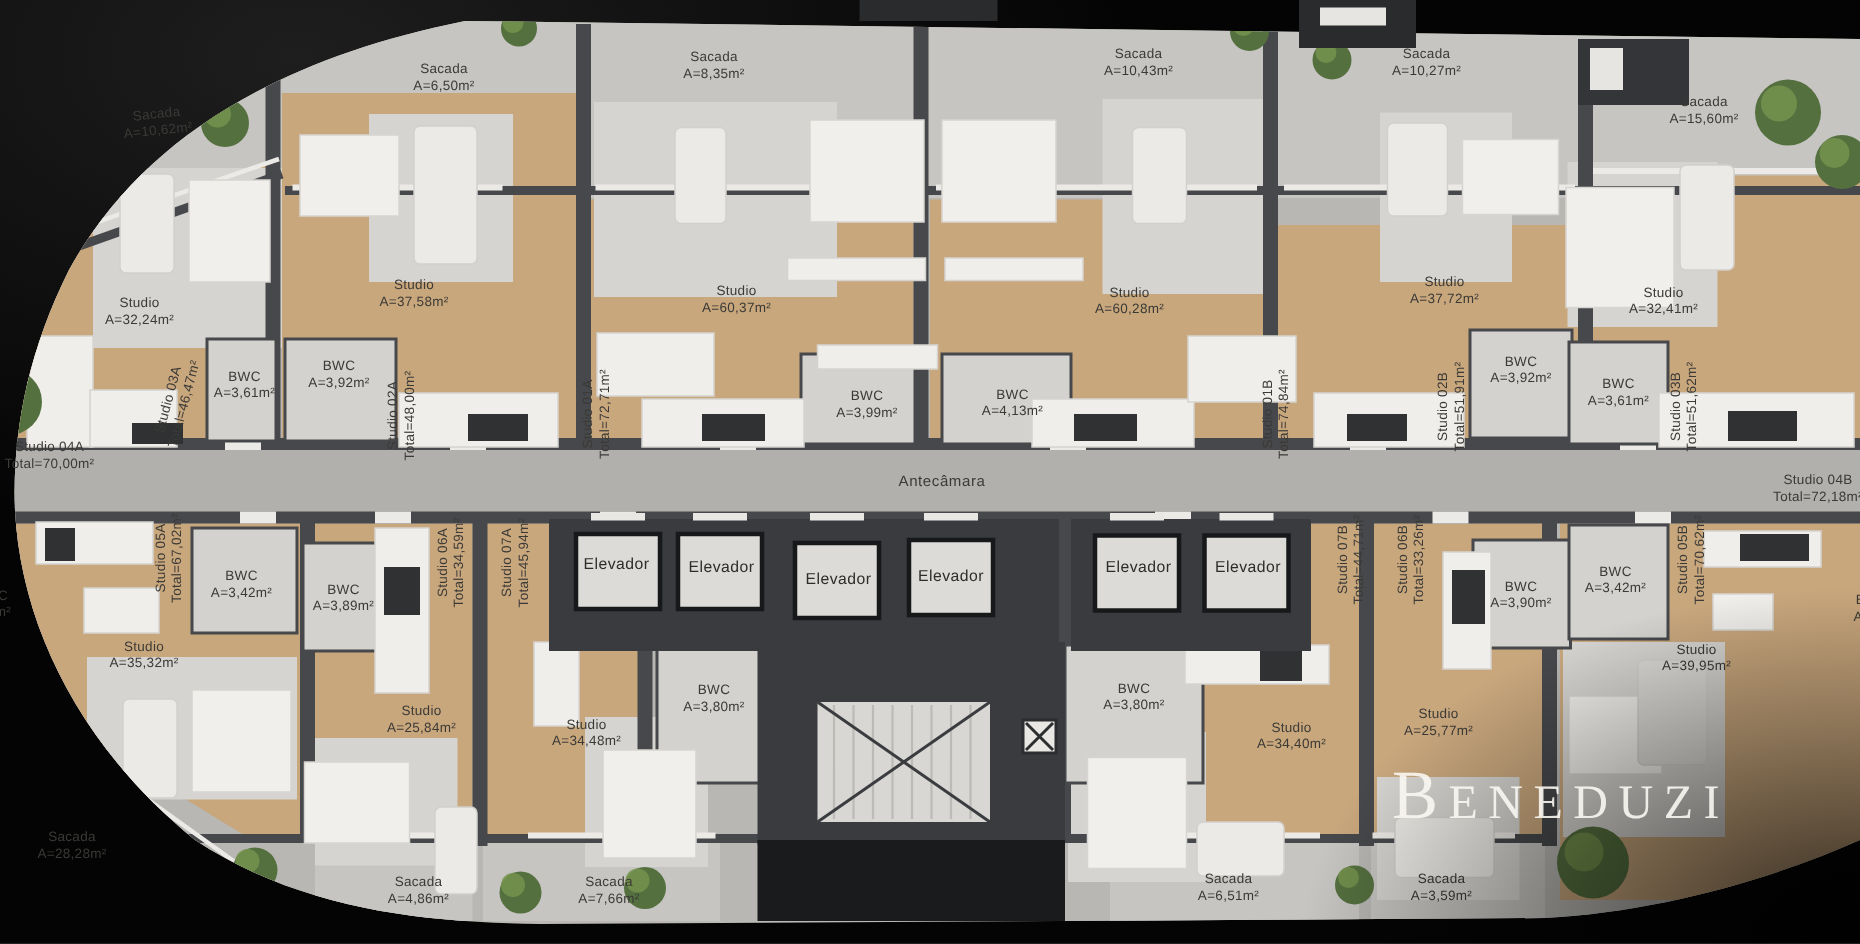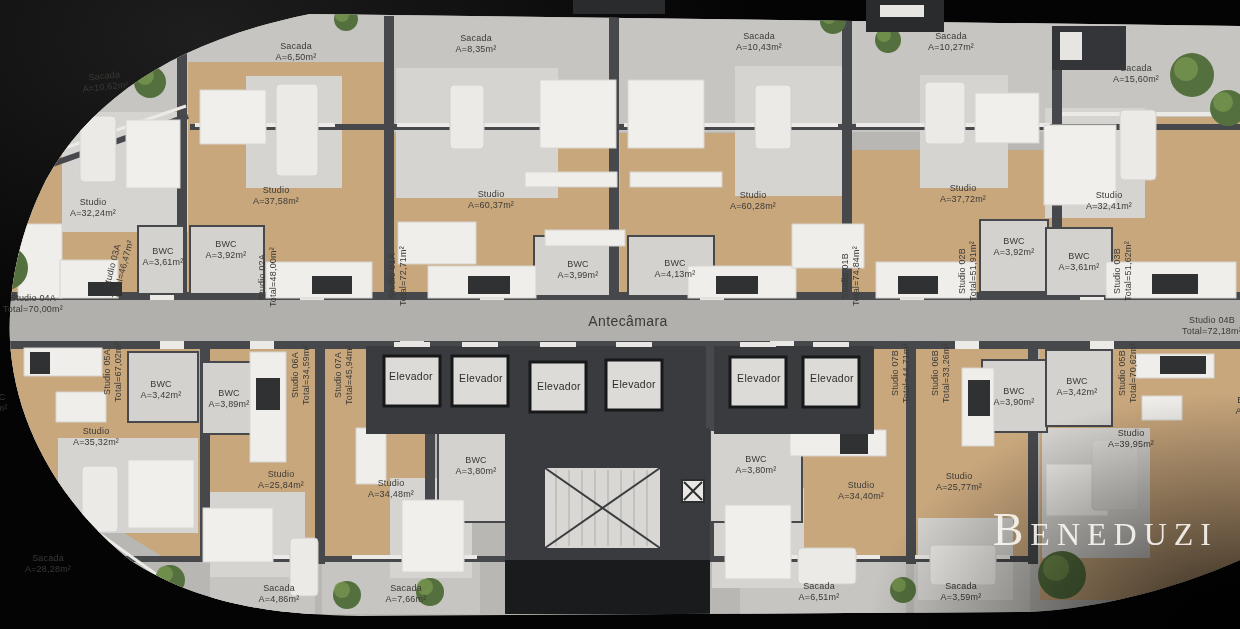--- a/index.html
+++ b/index.html
@@ -7,24 +7,24 @@
     position:relative;width:1240px;height:629px;overflow:hidden;
     background:radial-gradient(900px 520px at 16% 6%, #1e1e1e, #040404 62%);
     font-family:"Liberation Sans", sans-serif;
   }
   .stage svg{position:absolute;left:0;top:0;}
   .lbl{
     position:absolute;transform:translate(-50%,-50%) rotate(var(--r,0deg));
     font-size:9px;line-height:1.25;color:#3b3a36;text-align:center;
     white-space:pre-line;letter-spacing:.2px;pointer-events:none;
   }
-  .lbl.big{font-size:14px;letter-spacing:.4px;}
+  .lbl.big{font-size:10px;letter-spacing:.4px;}
   .lbl.elev{font-size:10.5px;color:#2d2d2b;letter-spacing:.3px;}
   .wm{
-    position:absolute;left:928px;top:508px;width:290px;text-align:right;
+    position:absolute;left:928px;top:508px;width:290px;text-align:left;
     font-family:"Liberation Serif", serif;font-variant-caps:small-caps;
     color:rgba(249,247,242,.9);pointer-events:none;
   }
   .wm .l1{font-size:46px;line-height:44px;letter-spacing:7px;}
   .wm .l2{font-size:46px;line-height:46px;letter-spacing:7px;}
   .vignette{
     position:absolute;right:0;bottom:0;width:470px;height:300px;pointer-events:none;
     background:radial-gradient(120% 120% at 100% 100%, rgba(0,0,0,.78), rgba(0,0,0,0) 66%);
   }
 </style>

